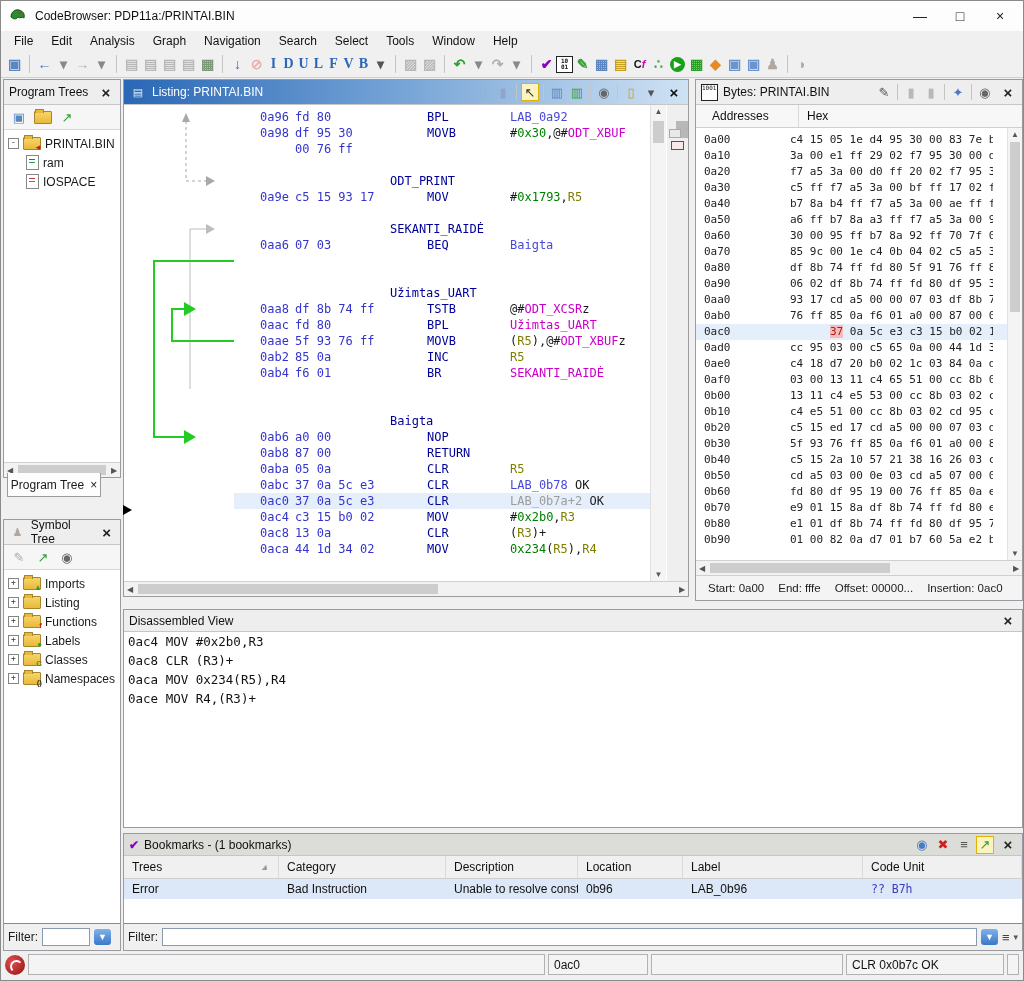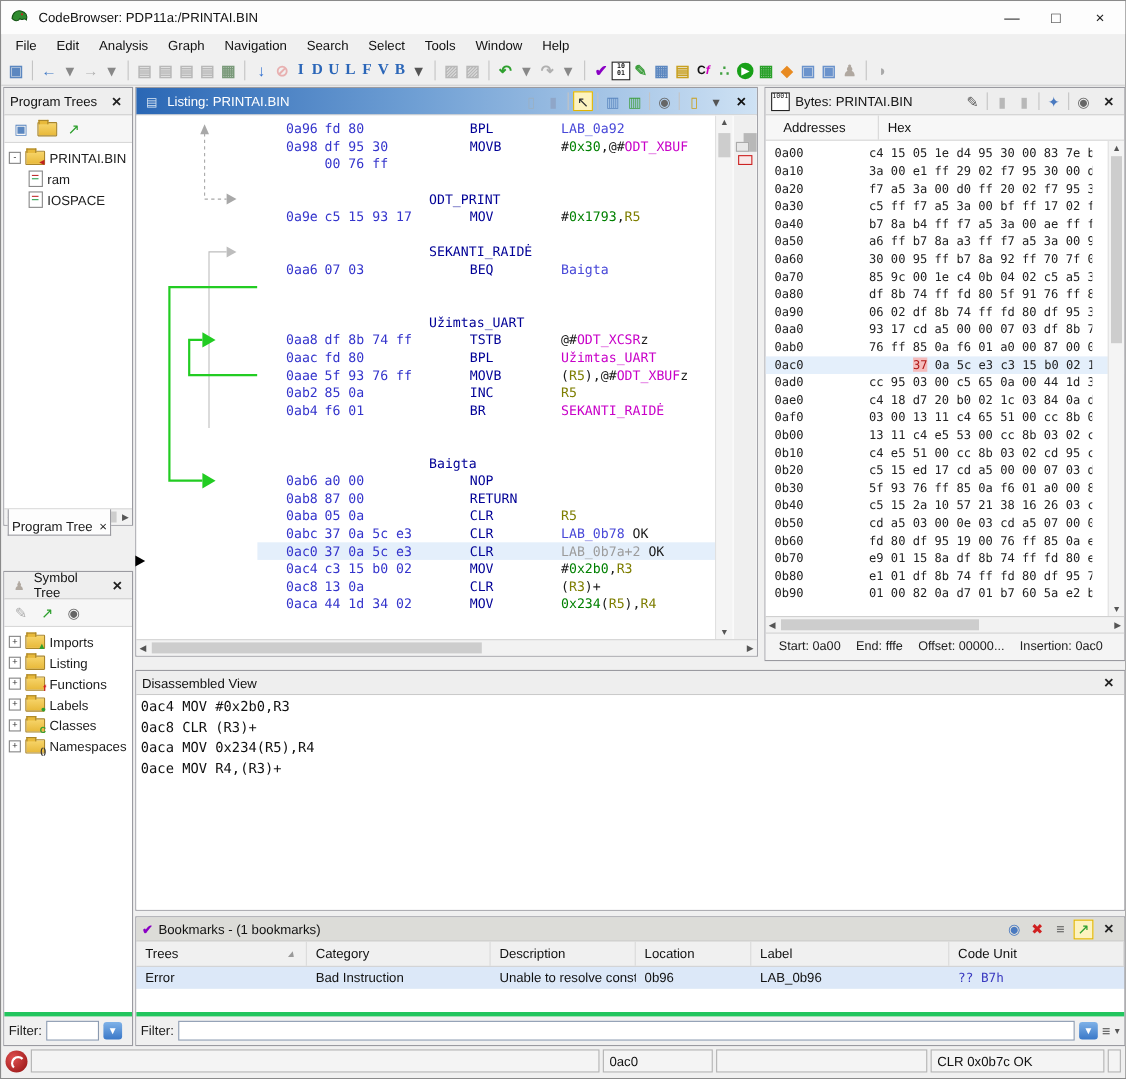--- a/index.html
+++ b/index.html
@@ -51,26 +51,26 @@
   .fold:before{content:"";position:absolute;left:0;top:-3px;width:7px;height:3px;background:#e8b93a;
         border:1px solid #a9852a;border-bottom:none;}
   .fold .ov{position:absolute;right:-2px;bottom:-3px;font-size:8px;font-weight:bold;line-height:8px;}
   .page{width:11px;height:13px;background:#fff;border:1px solid #888;position:relative;flex:none;}
   .page:before{content:"";position:absolute;left:2px;top:3px;width:6px;height:1px;background:#c03030;}
   .page:after{content:"";position:absolute;left:2px;top:6px;width:6px;height:1px;background:#30a050;}
   .hscroll{height:14px;background:#f2f2f2;border-top:1px solid #d0d0d0;display:flex;align-items:center;flex:none;}
   .hscroll .thumb{height:10px;background:#cdcdcd;margin:0 2px;}
   .sarr{font-size:8px;color:#555;width:12px;text-align:center;}
 
-  #pt-tab{position:absolute;left:6px;top:462px;width:92px;height:23px;background:#fdfdfd;
-          border:1px solid #9a9aa0;border-top:none;display:flex;align-items:flex-end;justify-content:center;
+  #pt-tab{position:absolute;left:6px;top:472px;width:92px;height:23px;background:#fdfdfd;
+          border:1px solid #9a9aa0;border-top:none;display:flex;align-items:center;justify-content:center;
           gap:6px;font-size:12px;}
   
   .filterrow{height:26px;display:flex;align-items:center;gap:4px;padding:0 4px;background:#f0f0f0;
-             border-top:4px solid #22c55e;flex:none;}
+             border-top:1px solid #22c55e;flex:none;}
   .filterrow input{height:16px;border:1px solid #8a9ab0;background:#fff;font-size:11px;padding:0 2px;}
   .funnel{width:17px;height:16px;background:linear-gradient(#7fb2e8,#3a78c8);border-radius:3px;color:#fff;
           font-size:9px;display:flex;align-items:center;justify-content:center;}
   .sliders{font-size:13px;color:#444;}
 
   
   #listing-body{flex:1;position:relative;background:#fff;overflow:hidden;}
   #listing-rows{position:absolute;left:110px;top:4px;right:38px;}
   .lrow{height:16px;line-height:16px;font-family:"DejaVu Sans Mono",monospace;font-size:12px;
         white-space:nowrap;display:flex;}

